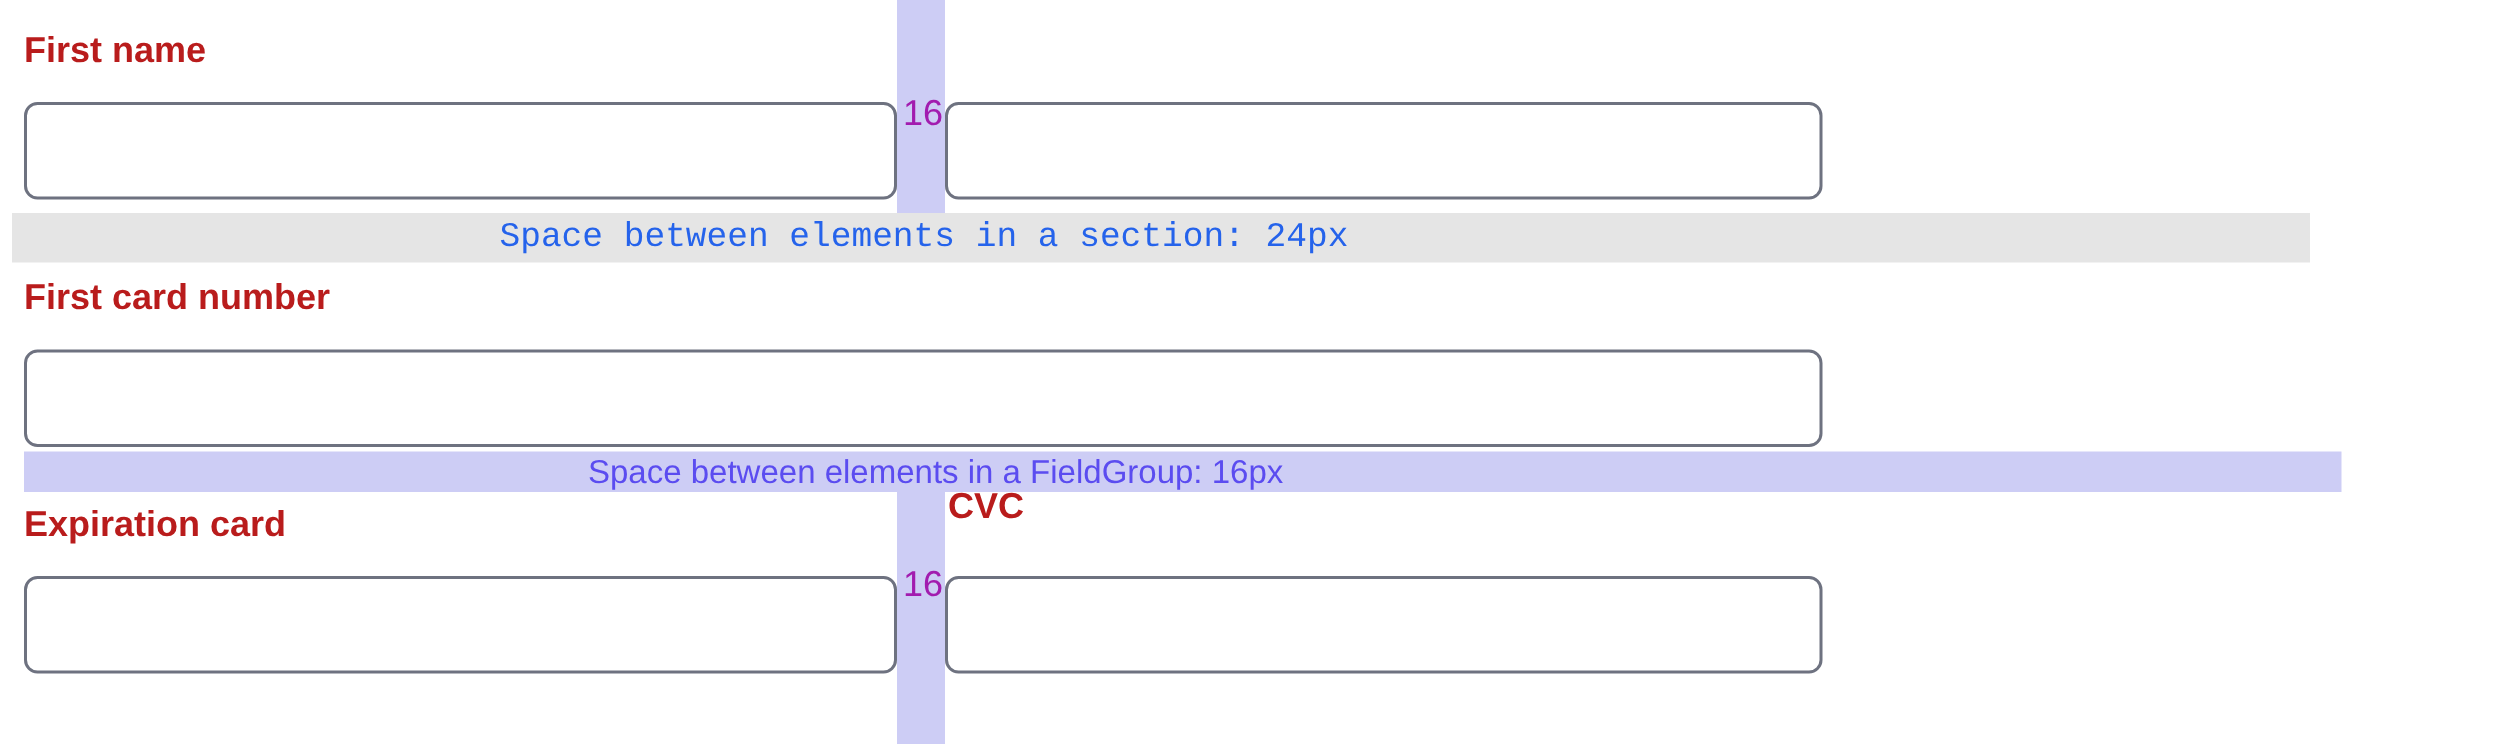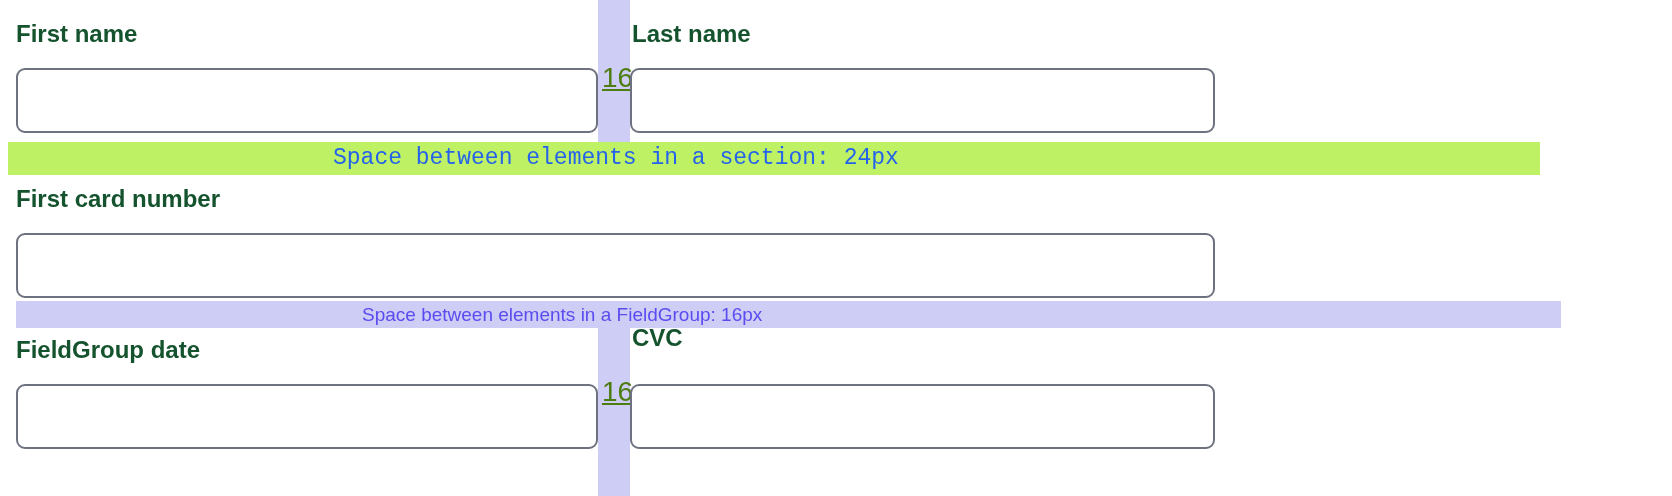--- a/index.html
+++ b/index.html
@@ -22,21 +22,21 @@
     height: 496px;
     background: #ffffff;
   }
 
   
   .field-label {
     position: absolute;
     font-family: "Liberation Sans", sans-serif;
     font-size: 24px;
     font-weight: 700;
-    color: #14532d;
+    color: #b91c1c;
     line-height: 28px;
     white-space: nowrap;
   }
   .field-input {
     position: absolute;
     box-sizing: border-box;
     background: #ffffff;
     border: 2px solid #6e7280;
     border-radius: 9px;
     outline: none;
@@ -48,86 +48,85 @@
   .field-input::placeholder { color: #9aa0ab; }
 
   
   .gap-band {
     position: absolute;
     background: #cdcdf5;
   }
   .gap-band-num {
     position: absolute;
     font-family: "Liberation Sans", sans-serif;
-    font-size: 28px;
+    font-size: 24px;
     font-weight: 400;
-    color: #4d7c0f;
+    color: #a21caf;
     line-height: 1;
     white-space: nowrap;
-    text-decoration: underline;
   }
 
   .spacer-bar {
     position: absolute;
     display: flex;
     align-items: center;
   }
   .spacer-bar .spacer-text {
     white-space: nowrap;
     line-height: 1;
   }
 
   
   .spacer-section {
-    background: #bef264;
+    background: #e5e5e5;
     align-items: center;
   }
   .spacer-section .spacer-text {
     font-family: "Liberation Mono", "DejaVu Sans Mono", monospace;
     font-size: 23px;
     color: #2563eb;
   }
 
   
   .spacer-fieldgroup {
     background: #cdcdf5;
   }
   .spacer-fieldgroup .spacer-text {
     font-family: "Liberation Sans", sans-serif;
-    font-size: 19px;
+    font-size: 22px;
     color: #5b4cf0;
+    margin-left: 30px;
   }
 </style>
 </head>
 <body>
 
 <div id="stage">
 
   <div class="gap-band" style="left:598px; top:0px; width:32px; height:143px;"></div>
   <div class="gap-band-num" style="left:602px; top:64px;">16</div>
 
   <div class="field-label" style="left:16px; top:20px;">First name</div>
   <input class="field-input" style="left: 16px; top: 68px; width: 582px; height: 65px;" placeholder="">
 
-  <div class="field-label" style="left:632px; top:20px;">Last name</div>
   <input class="field-input" style="left: 630px; top: 68px; width: 585px; height: 65px;" placeholder="">
 
   <div class="spacer-bar spacer-section" style="left:8px; top:142px; width:1207px; height:33px; justify-content:flex-start; padding-left:325px;">
     <span class="spacer-text">Space between elements in a section: 24px</span>
   </div>
 
   <div class="field-label" style="left:16px; top:185px;">First card number</div>
   <input class="field-input" style="left: 16px; top: 233px; width: 1199px; height: 65px;" placeholder="">
 
   <div class="spacer-bar spacer-fieldgroup" style="left:16px; top:301px; width:1199px; height:27px; justify-content:flex-start; padding-left:346px;">
     <span class="spacer-text">Space between elements in a FieldGroup: 16px</span>
   </div>
 
   <div class="gap-band" style="left:598px; top:328px; width:32px; height:168px;"></div>
   <div class="gap-band-num" style="left:602px; top:378px;">16</div>
 
-  <div class="field-label" style="left:16px; top:336px;">FieldGroup date</div>
+  <div class="field-label" style="left:16px; top:336px;">Expiration card</div>
   <input class="field-input" style="left: 16px; top: 384px; width: 582px; height: 65px;" placeholder="">
 
   <div class="field-label" style="left:632px; top:324px;">CVC</div>
   <input class="field-input" style="left: 630px; top: 384px; width: 585px; height: 65px;" placeholder="">
 
 </div>
 
 </body></html>

